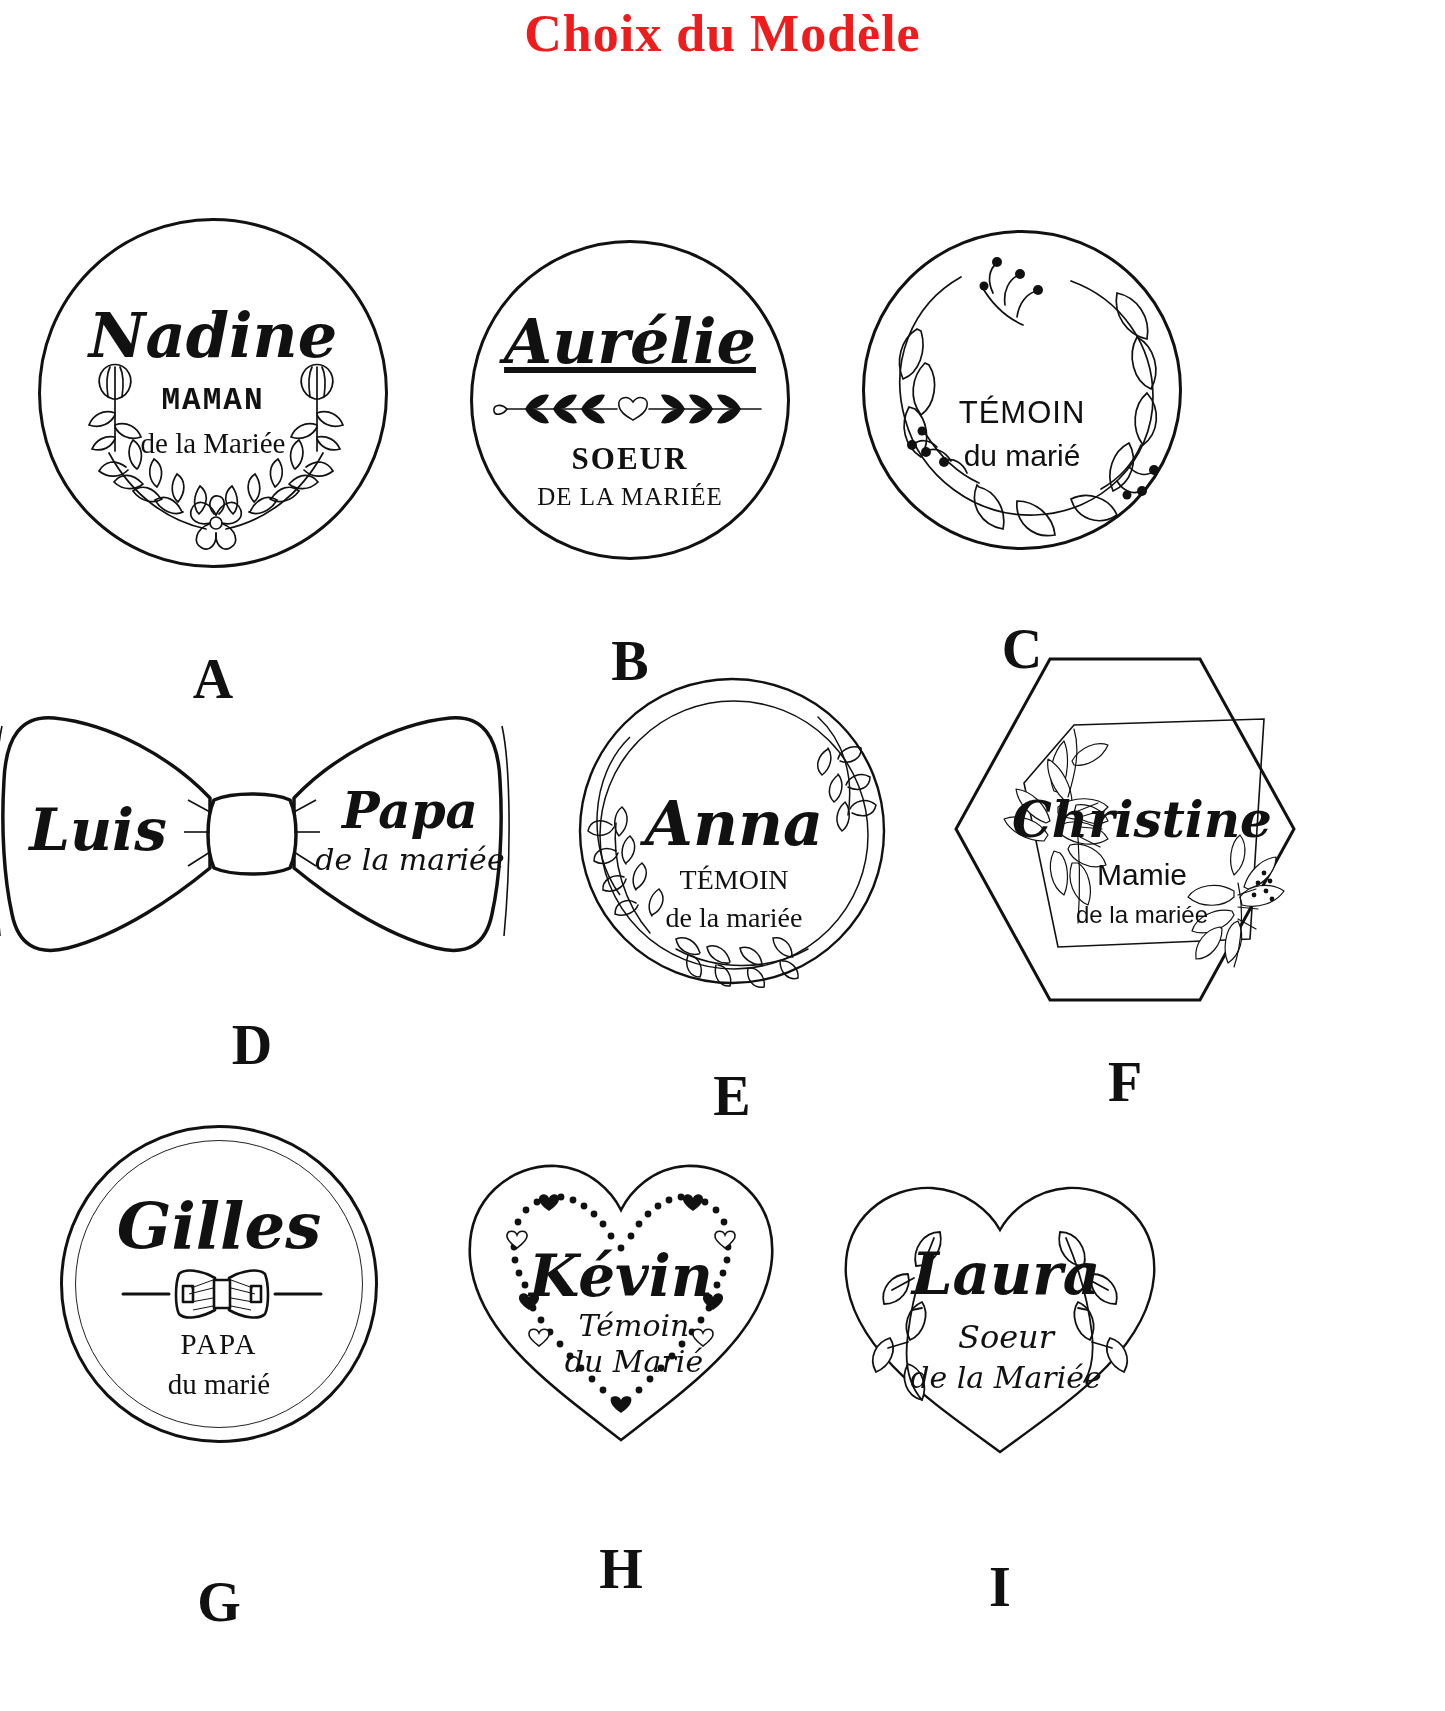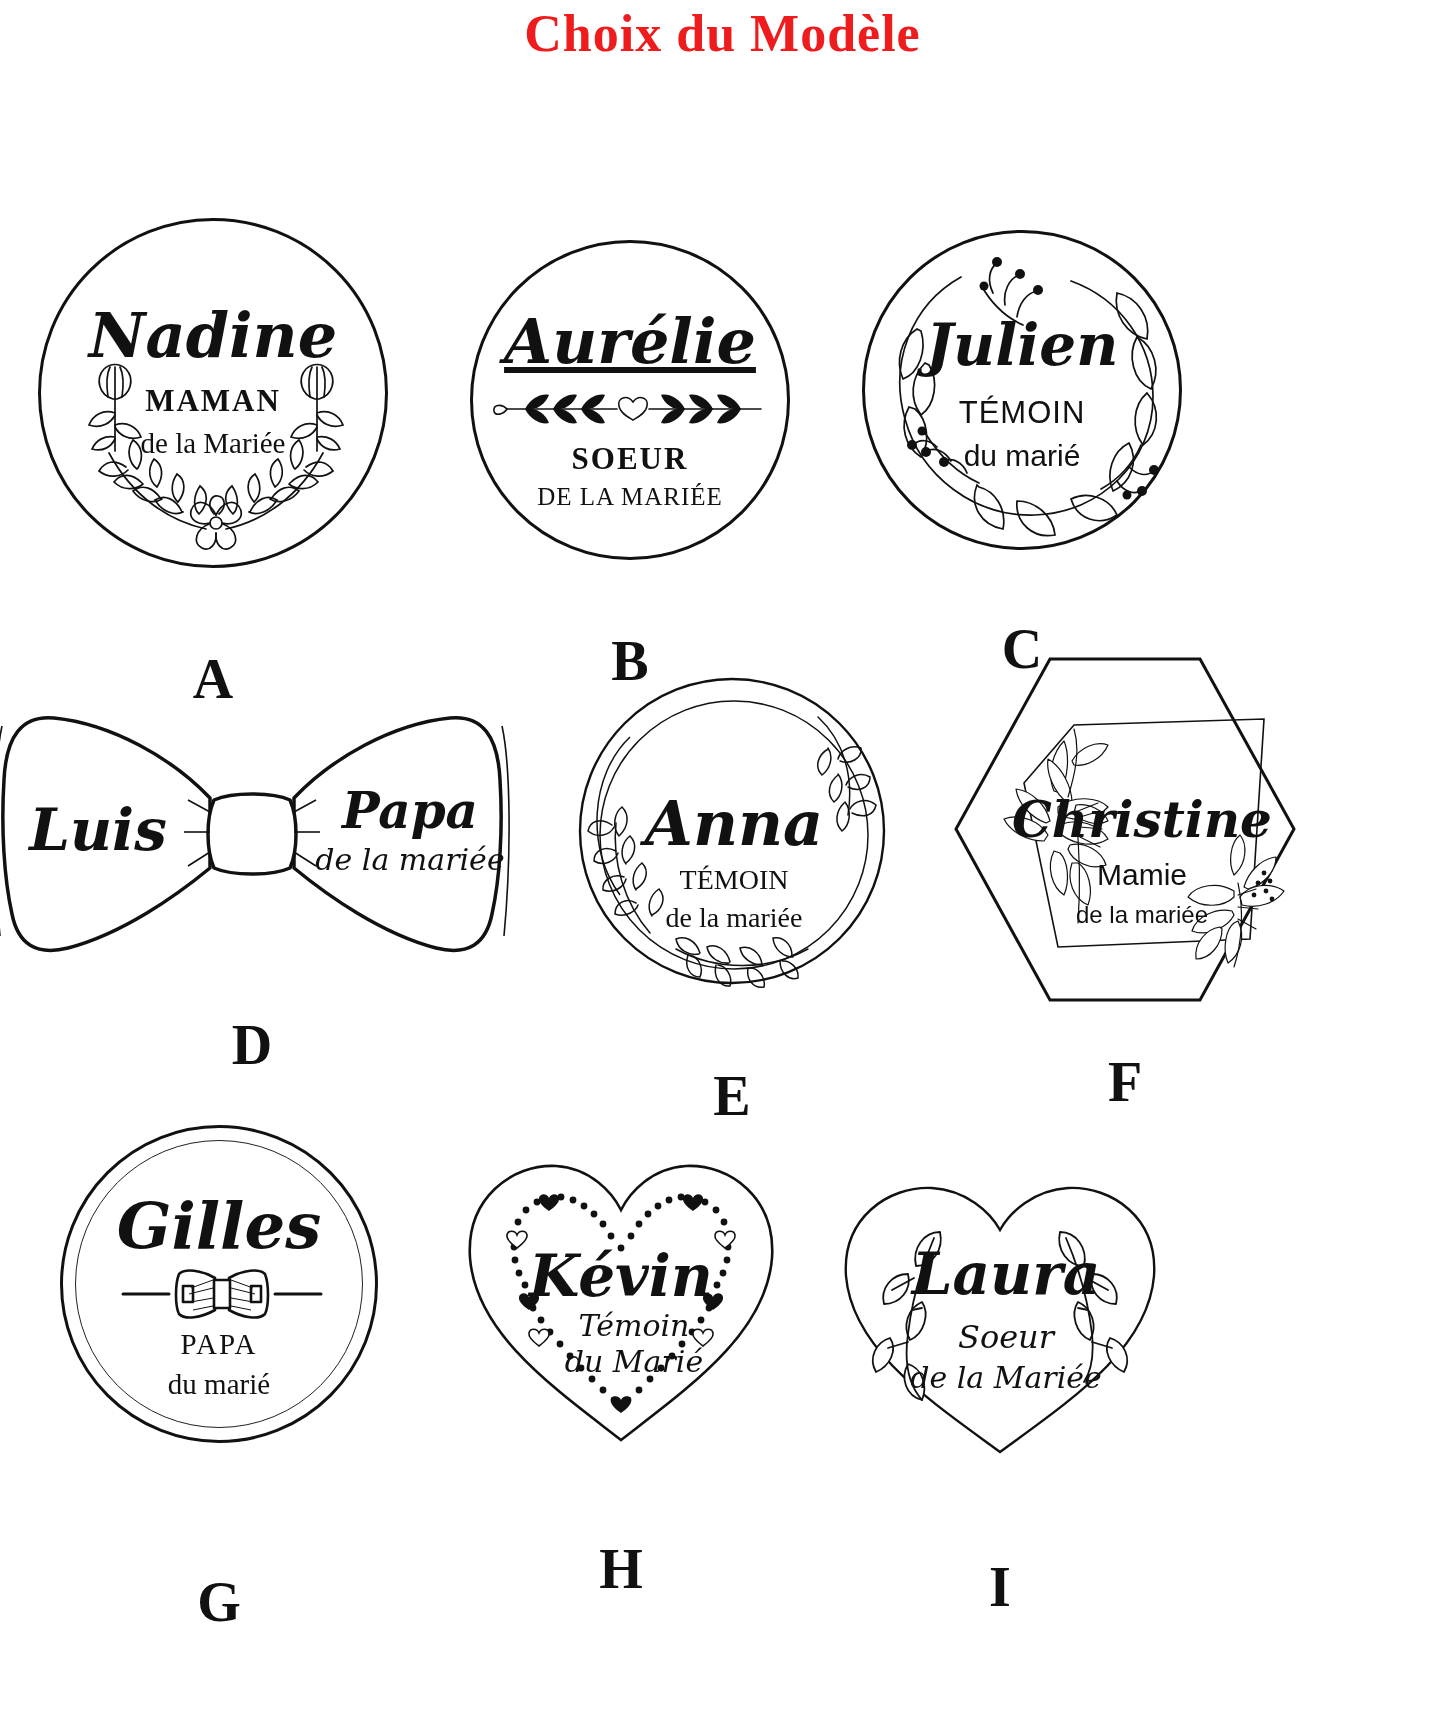--- a/index.html
+++ b/index.html
@@ -95,21 +95,21 @@
 <body>
 
 <div class="title">Choix du Modèle</div>
 
 <div class="grid">
 
   <div class="cell" id="cellA">
     <div class="art">
       <div class="circle" style="width:350px;height:350px;">
         <div class="txt script" style="top:78px;font-size:62px;">Nadine</div>
-        <div class="txt serif" style="top:162px;font-size:31px;font-weight:bold;letter-spacing:2px;">MAMAN</div>
+        <div class="txt serif" style="top:162px;font-size:31px;font-weight:bold;letter-spacing:2px;font-family:Liberation Mono, monospace;">MAMAN</div>
         <div class="txt serif" style="top:206px;font-size:29px;">de la Mariée</div>
         <svg width="350" height="350" viewBox="0 0 350 350" style="position:absolute;left:0;top:0;">
           <g fill="none" stroke="#111" stroke-width="1.7" stroke-linecap="round">
 
             <g transform="translate(72,178)">
               <path d="M0,0 C-14,-4 -18,-20 -9,-30 C-3,-36 7,-36 13,-30 C22,-20 18,-4 4,0 Z"></path>
               <path d="M2,0 C2,-14 2,-26 2,-32"></path>
               <path d="M-5,-2 C-7,-16 -6,-26 -3,-32"></path>
               <path d="M9,-2 C11,-16 10,-26 7,-32"></path>
               <path d="M2,0 C2,16 2,34 2,52"></path>
@@ -193,21 +193,20 @@
           </g>
         </svg>
       </div>
     </div>
     <div class="label" style="margin-top:34px;">B</div>
   </div>
 
   <div class="cell" id="cellC">
     <div class="art">
       <div class="circle" style="width:320px;height:320px;">
-        <div class="txt script" style="top:78px;font-size:58px;">Julien</div>
         <div class="txt sans" style="top:162px;font-size:31px;letter-spacing:1px;">TÉMOIN</div>
         <div class="txt sans" style="top:206px;font-size:30px;">du marié</div>
         <svg width="320" height="320" viewBox="0 0 320 320" style="position:absolute;left:0;top:0;">
           <g fill="none" stroke="#111" stroke-width="1.7" stroke-linecap="round">
             <path d="M96,44 C46,72 24,130 40,186 C56,244 110,284 170,282 C236,280 288,228 288,164 C288,112 256,66 206,48"></path>
 
             <path d="M52,96 C36,106 30,128 38,146 C54,140 62,118 56,98 Z"></path>
             <path d="M60,130 C46,144 44,166 56,182 C70,172 74,148 64,132 Z"></path>
             <path d="M44,174 C34,192 40,214 56,224 C66,208 62,186 50,176 Z"></path>
 

